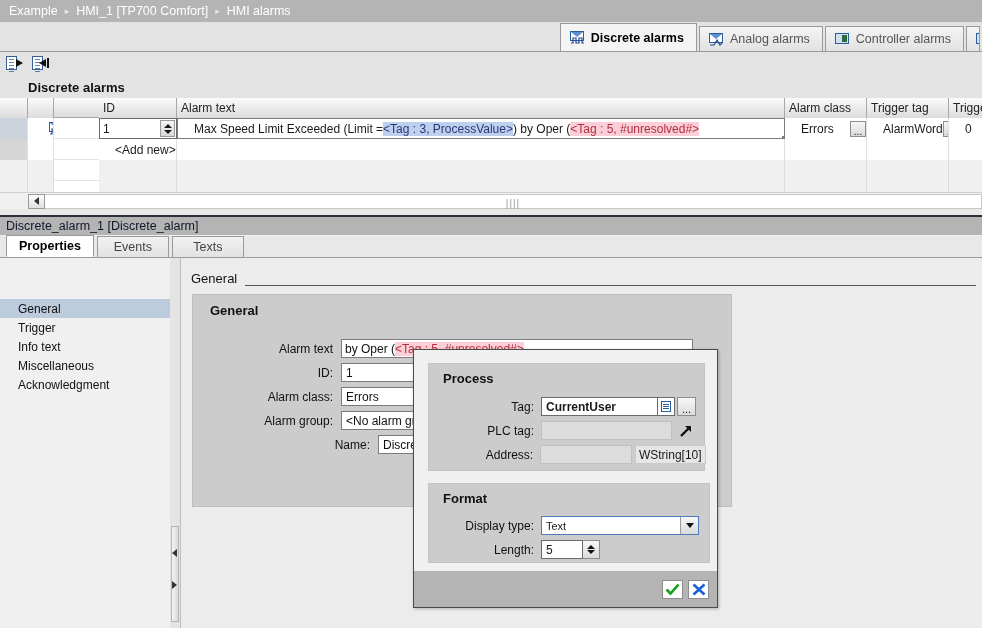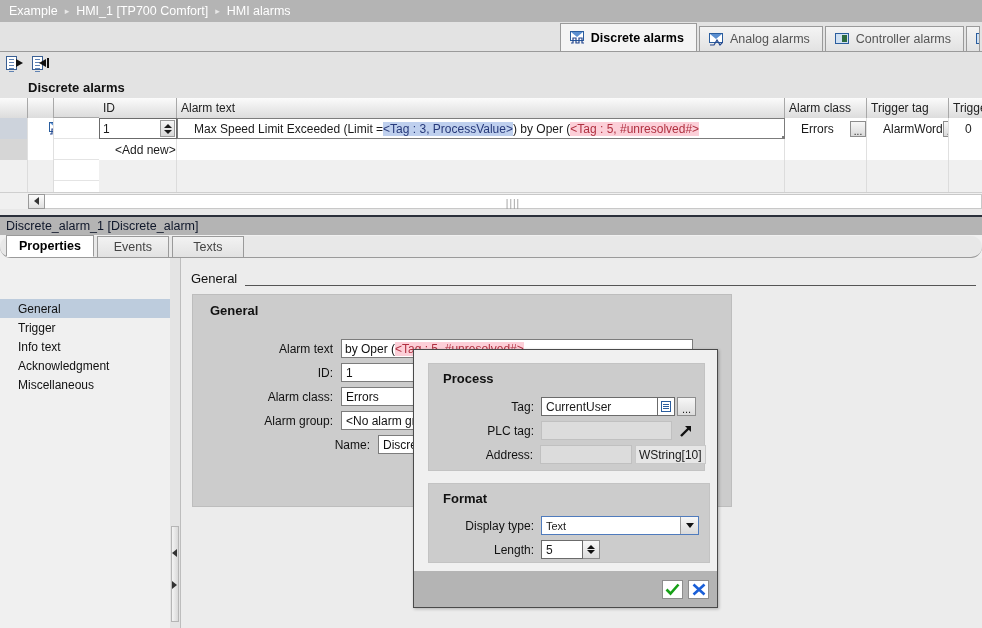--- a/index.html
+++ b/index.html
@@ -223,21 +223,20 @@
     border-top: 2px solid #2a2f3a;
   }
 
   
   .insp-tabs {
     position: absolute; left: 0; top: 236px; width: 982px; height: 22px;
     background: #e8e8e8;
     display: flex; align-items: flex-end; padding-left: 6px;
     box-sizing: border-box;
     border-bottom: 1px solid #9a9a9a;
-    border-radius: 11px;
   }
   .itab {
     height: 21px; min-width: 72px;
     display: flex; align-items: center; justify-content: center;
     padding: 0 12px;
     background: linear-gradient(#f2f2f2, #e2e2e2);
     border: 1px solid #9a9a9a; border-bottom: none;
     margin-right: 3px; font-size: 12.5px; color: #444;
     box-sizing: border-box;
   }
@@ -600,24 +599,24 @@
         <div class="nav-item sel">
           <span>General</span>
         </div>
         <div class="nav-item">
           <span>Trigger</span>
         </div>
         <div class="nav-item">
           <span>Info text</span>
         </div>
         <div class="nav-item">
+          <span>Miscellaneous</span>
+        </div>
+        <div class="nav-item">
           <span>Acknowledgment</span>
-        </div>
-        <div class="nav-item">
-          <span>Miscellaneous</span>
         </div>
       </div>
     </div>
 
     <div class="splitter">
       <div class="sp-bar"></div>
       <div class="sp-arrow l"></div>
       <div class="sp-arrow r"></div>
     </div>
 
@@ -662,21 +661,21 @@
     </div>
   </div>
 
   <div class="dialog">
 
     <div class="dlg-group" style="left:14px; top:13px; width:277px; height:108px;">
       <div class="gt">Process</div>
 
       <div class="drow" style="left:0; top:33px; width:277px;">
         <span class="dlabel" style="width:112px;">Tag:</span>
-        <span class="dinput" style="width:117px;">CurrentUser</span>
+        <span class="dinput" style="width:117px;font-weight:bold;">CurrentUser</span>
         <span class="list-btn">
           <span class="list-glyph">
               <i></i>
               <i></i>
               <i></i>
             </span>
         </span>
         <span class="dots-btn">...</span>
       </div>
 

